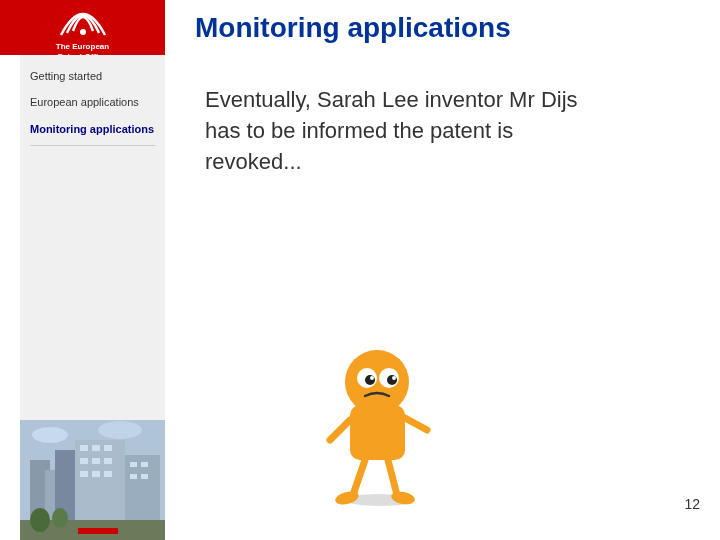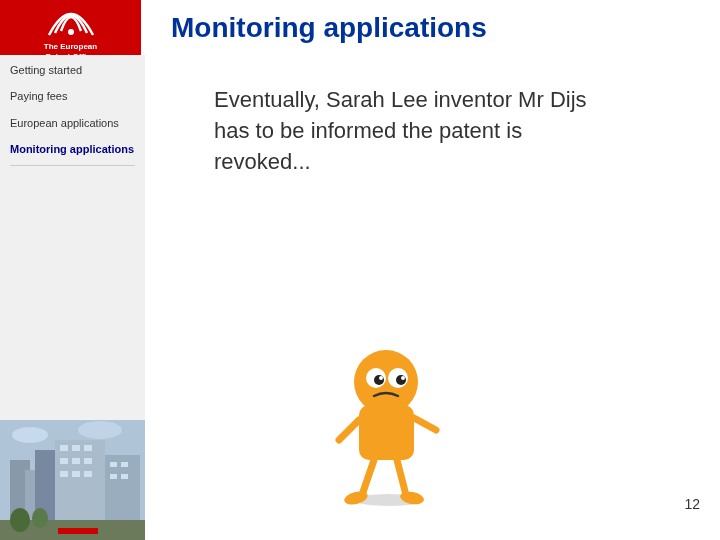--- a/index.html
+++ b/index.html
@@ -21,21 +21,21 @@
     
     .header {
       background: #fff;
       display: flex;
       align-items: center;
       height: 55px;
       border-bottom: none;
     }
 
     .header-logo {
-      width: 141px;
+      width: 165px;
       background: #cc0000;
       height: 55px;
       display: flex;
       align-items: center;
       justify-content: center;
       flex-shrink: 0;
     }
 
     .header-title-area {
       flex: 1;
@@ -54,23 +54,24 @@
     .main-area {
       display: flex;
       flex: 1;
     }
 
     
     .sidebar {
       width: 145px;
       background: #f0f0f0;
       flex-shrink: 0;
-      padding-top: 2px;
+      padding-top: 8px;
       display: flex;
       flex-direction: column;
+      margin-left: 20px;
     }
 
     .sidebar-logo-bottom {
       margin-top: auto;
       width: 145px;
       height: 120px;
       background: #888;
       overflow: hidden;
       position: relative;
     }
@@ -94,21 +95,20 @@
       margin: 3px 10px;
     }
 
     
     .content {
       flex: 1;
       padding: 30px 30px 20px 40px;
       display: flex;
       flex-direction: column;
       position: relative;
-      margin-left: 29px;
     }
 
     .content-text {
       font-size: 22px;
       color: #333;
       line-height: 1.4;
       max-width: 380px;
     }
 
     
@@ -162,21 +162,20 @@
     <div class="header-title-area">
       <span class="page-title">Monitoring applications</span>
     </div>
   </div>
 
   <div class="main-area">
 
     <div class="sidebar">
 
       <div class="nav-item">Getting started</div>
-      <div class="nav-item">Paying fees</div>
       <div class="nav-item">European applications</div>
       <div class="nav-item bold-active">Monitoring applications</div>
       <div class="nav-separator"></div>
 
       <div class="sidebar-logo-bottom">
         <svg width="145" height="120" viewBox="0 0 145 120" xmlns="http://www.w3.org/2000/svg">
 
           <rect width="145" height="120" fill="#b0c4d8"></rect>
 
           <rect x="10" y="40" width="20" height="80" fill="#8899aa"></rect>

